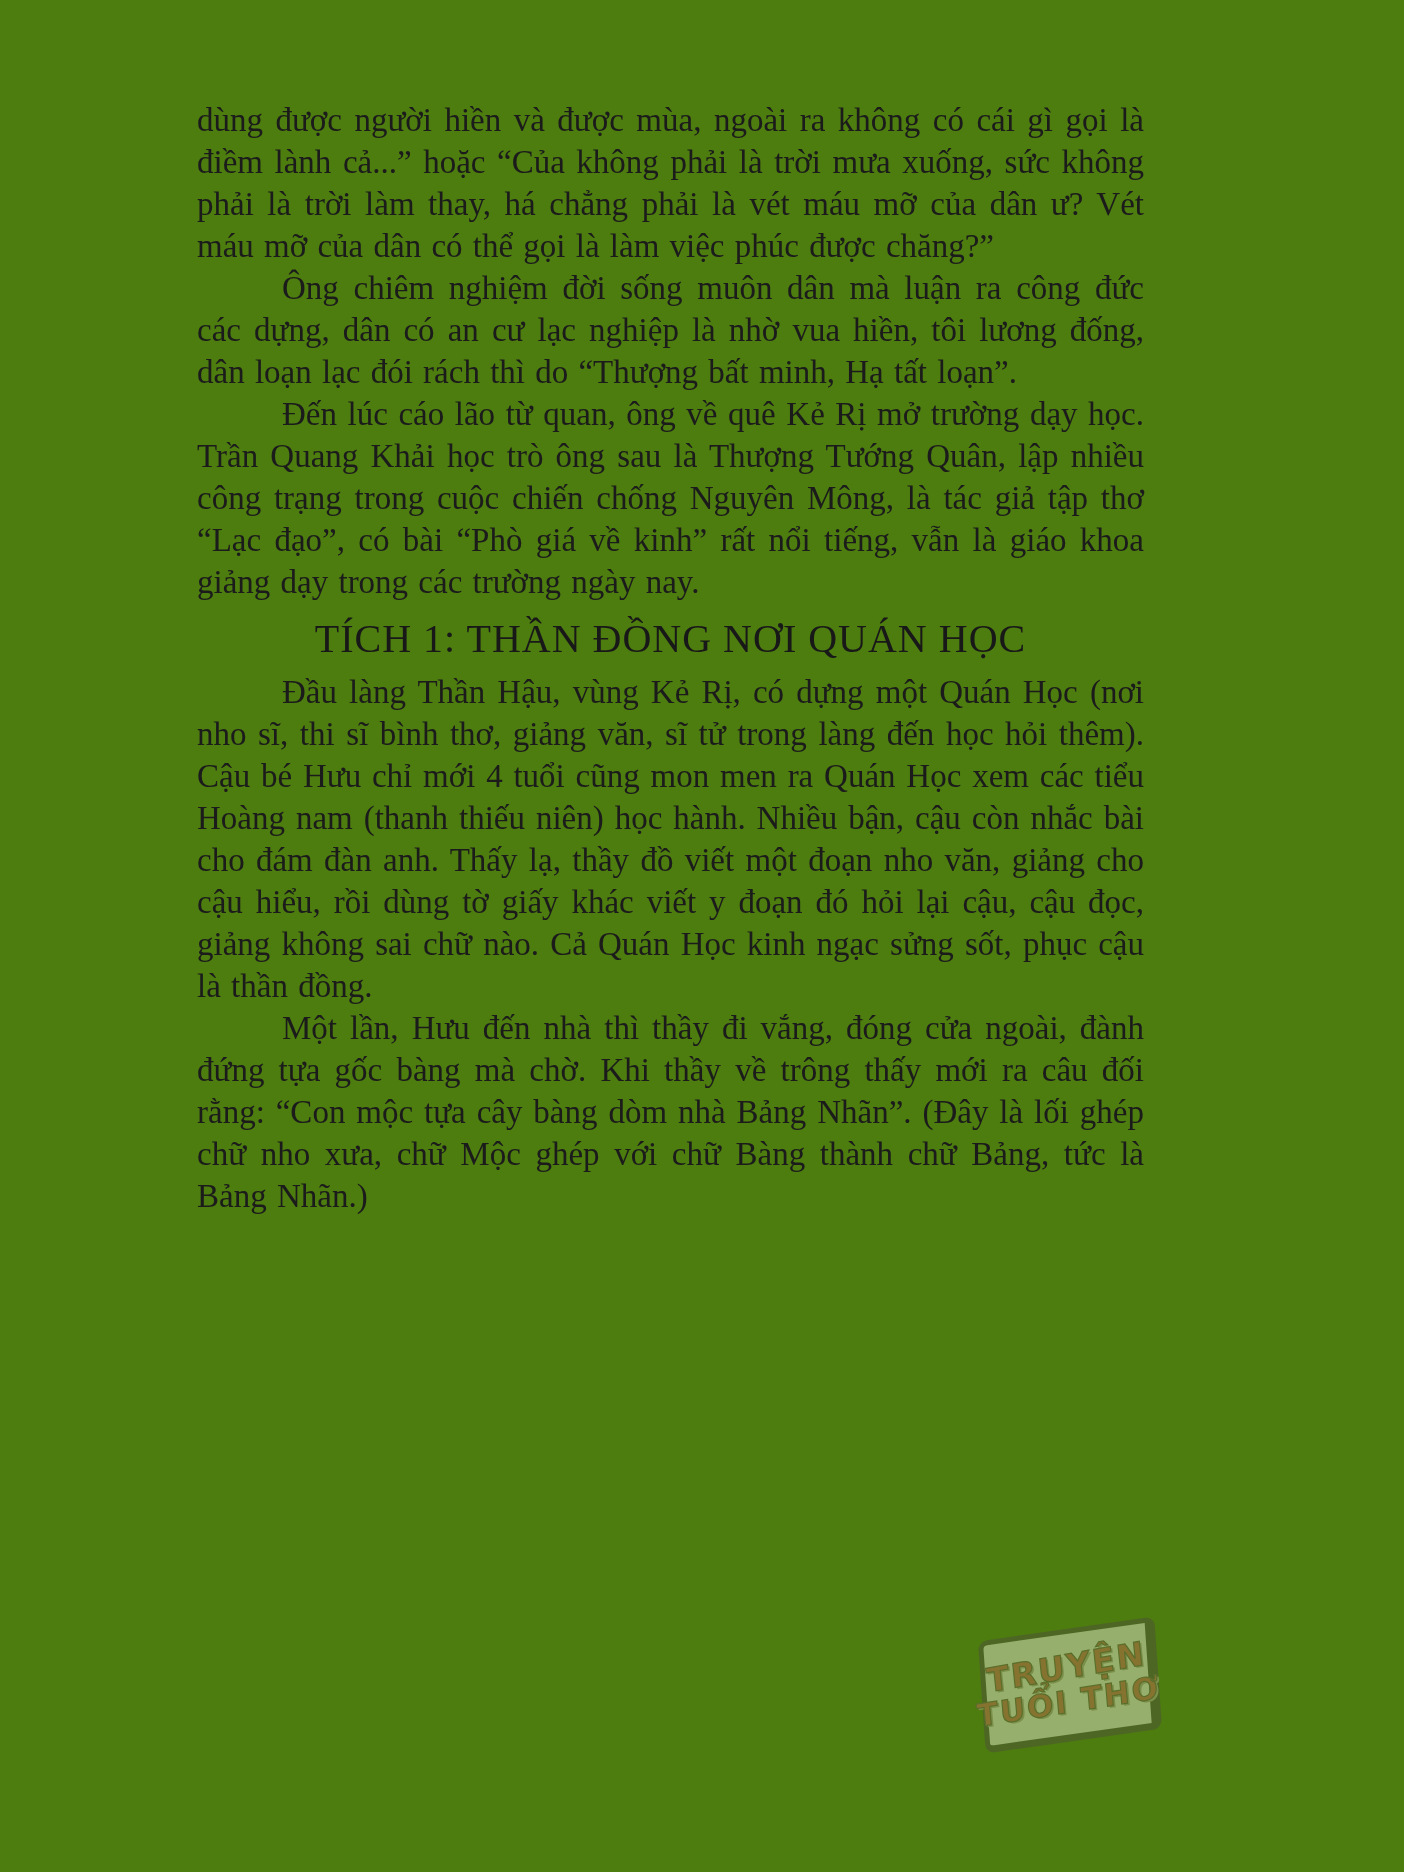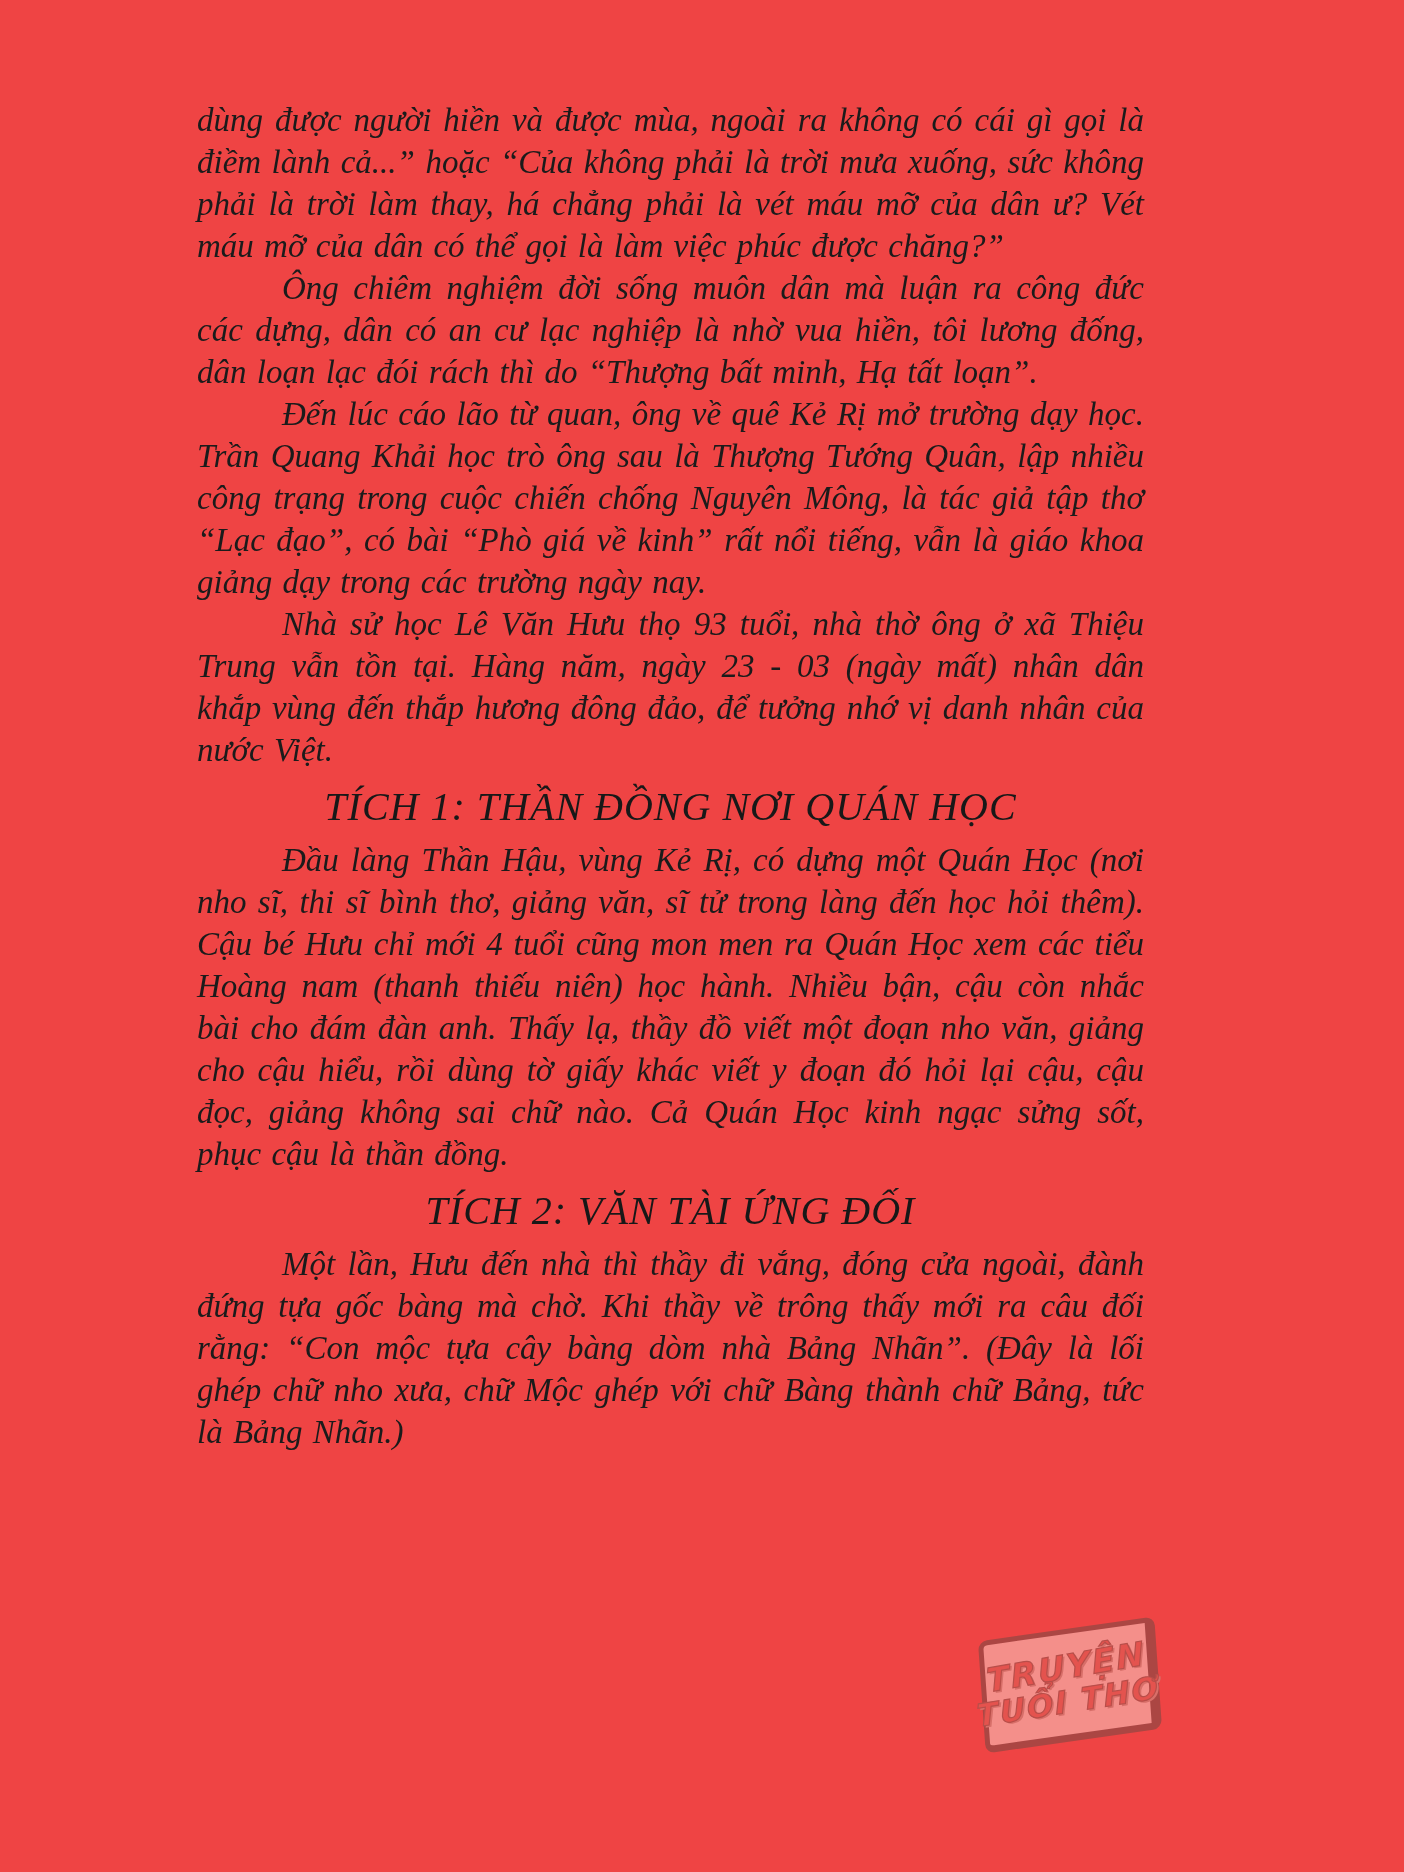--- a/index.html
+++ b/index.html
@@ -10,22 +10,21 @@
     width: 1404px;
     height: 1872px;
     background: #fefefb;
     position: relative;
     overflow: hidden;
     font-family: "Liberation Serif", "DejaVu Serif", serif;
   }
   .page {
     position: absolute;
     inset: 0;
-    background: #ef4444;
-    font-style: italic;
+    background: #4d7c0f;
   }
   .text-block {
     position: absolute;
     left: 197px;
     top: 99px;
     width: 947px;
     color: #1b1b1b;
   }
   .para {
     font-size: 33px;
@@ -87,24 +86,22 @@
 </style>
 </head>
 <body>
 
 <div class="page">
 
   <div class="text-block">
     <p class="para no-indent">dùng được người hiền và được mùa, ngoài ra không có cái gì gọi là điềm lành cả...” hoặc “Của không phải là trời mưa xuống, sức không phải là trời làm thay, há chẳng phải là vét máu mỡ của dân ư? Vét máu mỡ của dân có thể gọi là làm việc phúc được chăng?”</p>
     <p class="para">Ông chiêm nghiệm đời sống muôn dân mà luận ra công đức các dựng, dân có an cư lạc nghiệp là nhờ vua hiền, tôi lương đống, dân loạn lạc đói rách thì do “Thượng bất minh, Hạ tất loạn”.</p>
     <p class="para">Đến lúc cáo lão từ quan, ông về quê Kẻ Rị mở trường dạy học. Trần Quang Khải học trò ông sau là Thượng Tướng Quân, lập nhiều công trạng trong cuộc chiến chống Nguyên Mông, là tác giả tập thơ “Lạc đạo”, có bài “Phò giá về kinh” rất nổi tiếng, vẫn là giáo khoa giảng dạy trong các trường ngày nay.</p>
-    <p class="para">Nhà sử học Lê Văn Hưu thọ 93 tuổi, nhà thờ ông ở xã Thiệu Trung vẫn tồn tại. Hàng năm, ngày 23 - 03 (ngày mất) nhân dân khắp vùng đến thắp hương đông đảo, để tưởng nhớ vị danh nhân của nước Việt.</p>
     <h2 class="section-heading">TÍCH 1: THẦN ĐỒNG NƠI QUÁN HỌC</h2>
     <p class="para">Đầu làng Thần Hậu, vùng Kẻ Rị, có dựng một Quán Học (nơi nho sĩ, thi sĩ bình thơ, giảng văn, sĩ tử trong làng đến học hỏi thêm). Cậu bé Hưu chỉ mới 4 tuổi cũng mon men ra Quán Học xem các tiểu Hoàng nam (thanh thiếu niên) học hành. Nhiều bận, cậu còn nhắc bài cho đám đàn anh. Thấy lạ, thầy đồ viết một đoạn nho văn, giảng cho cậu hiểu, rồi dùng tờ giấy khác viết y đoạn đó hỏi lại cậu, cậu đọc, giảng không sai chữ nào. Cả Quán Học kinh ngạc sửng sốt, phục cậu là thần đồng.</p>
-    <h2 class="section-heading">TÍCH 2: VĂN TÀI ỨNG ĐỐI</h2>
     <p class="para">Một lần, Hưu đến nhà thì thầy đi vắng, đóng cửa ngoài, đành đứng tựa gốc bàng mà chờ. Khi thầy về trông thấy mới ra câu đối rằng: “Con mộc tựa cây bàng dòm nhà Bảng Nhãn”. (Đây là lối ghép chữ nho xưa, chữ Mộc ghép với chữ Bàng thành chữ Bảng, tức là Bảng Nhãn.)</p>
   </div>
 
   <div class="logo-stamp">
     <div class="logo-frame">
       <div class="logo-line l1">TRUYỆN</div>
       <div class="logo-line l2">TUỔI THƠ</div>
     </div>
   </div>
 

